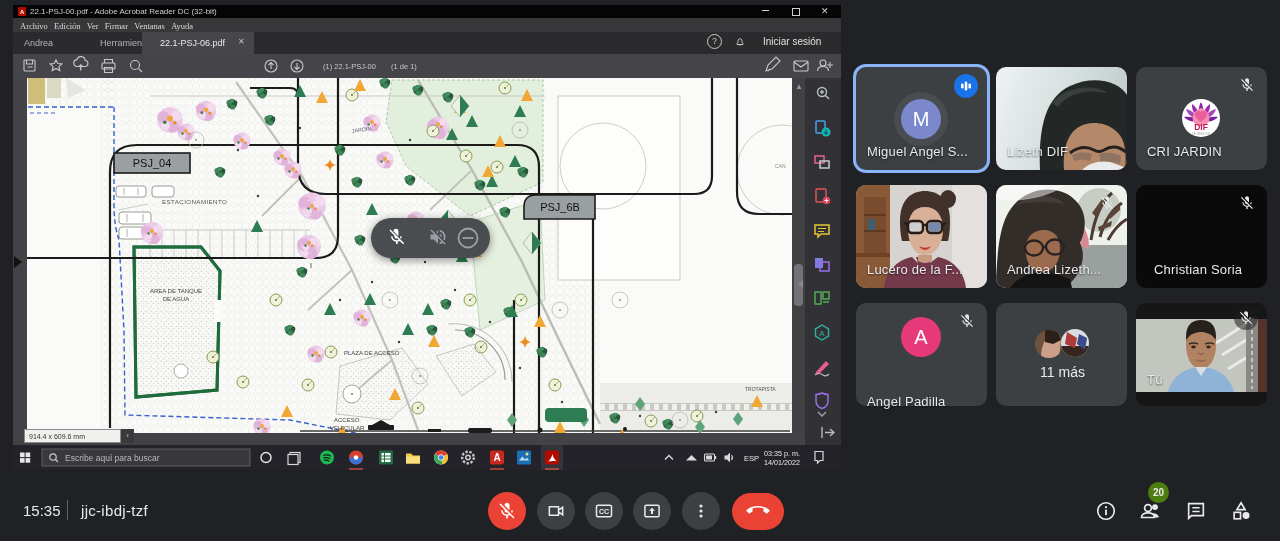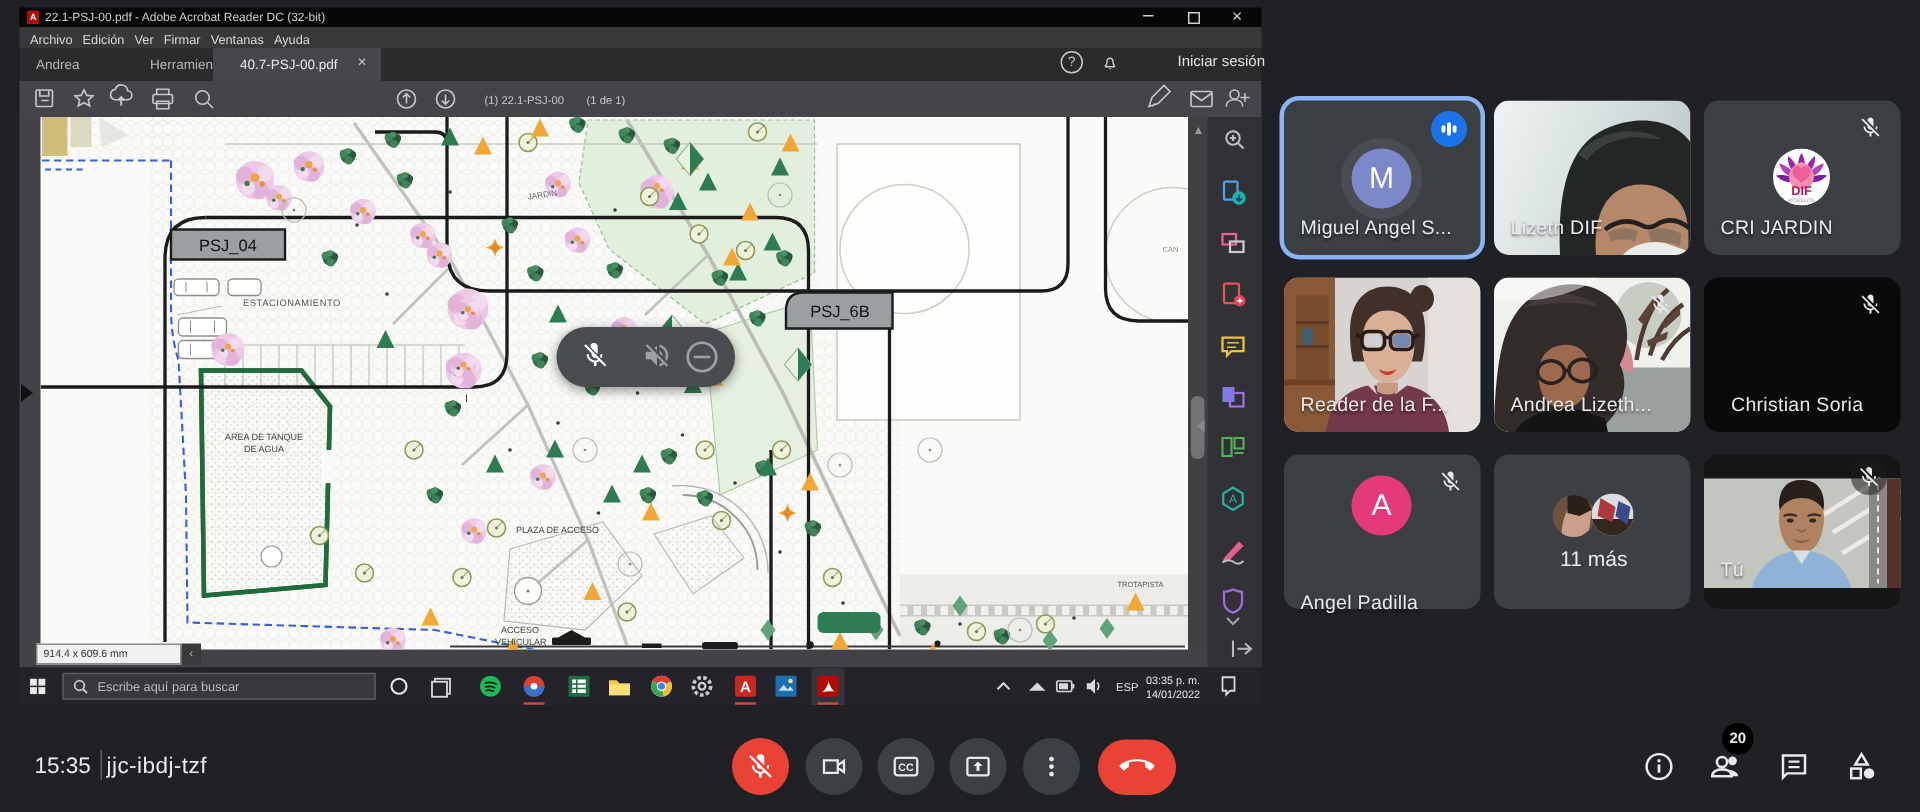--- a/index.html
+++ b/index.html
@@ -13,34 +13,34 @@
 
 <div class="abs" style="left:13px;top:5px;width:828px;height:13px;background:#050505;"></div>
 <div class="abs" style="left:18px;top:7px;width:8px;height:9px;background:#b30b00;border-radius:1px;"></div>
 <div class="abs" style="left:20px;top:9px;color:#fff;font-size:6px;font-weight:bold;">A</div>
 <div class="abs" style="left:30px;top:7px;color:#cfcfcf;font-size:8px;">22.1-PSJ-00.pdf - Adobe Acrobat Reader DC (32-bit)</div>
 <div class="abs" style="left:762px;top:10px;width:7px;height:1px;background:#cfcfcf;"></div>
 <div class="abs" style="left:792px;top:8px;width:6px;height:6px;border:1px solid #cfcfcf;"></div>
 <div class="abs" style="left:821px;top:6px;color:#cfcfcf;font-size:9px;">✕</div>
 
 <div class="abs" style="left:13px;top:18px;width:828px;height:14px;background:#38383b;"></div>
-<div class="abs" style="left:20px;top:21px;color:#d8d8d8;font-size:8.5px;word-spacing:1px;">Archivo &nbsp;Edición &nbsp;Ver &nbsp;Firmar &nbsp;Ventanas &nbsp;Ayuda</div>
+<div class="abs" style="left:20px;top:21px;color:#d8d8d8;font-size:8.5px;word-spacing:1px;font-family:Liberation Serif, serif;">Archivo &nbsp;Edición &nbsp;Ver &nbsp;Firmar &nbsp;Ventanas &nbsp;Ayuda</div>
 
 <div class="abs" style="left:13px;top:32px;width:828px;height:22px;background:#2b2b2e;"></div>
 <div class="abs" style="left:24px;top:38px;color:#b5b5b8;font-size:9px;">Andrea</div>
 <div class="abs" style="left:68px;top:38px;color:#b5b5b8;font-size:9px;padding-left:32px;">Herramientas</div>
 <div class="abs" style="left:142px;top:32px;width:112px;height:22px;background:#47474b;"></div>
-<div class="abs" style="left:160px;top:38px;color:#e8e8e8;font-size:9px;">40.7-PSJ-00.pdf</div>
+<div class="abs" style="left:160px;top:38px;color:#e8e8e8;font-size:9px;">22.1-PSJ-06.pdf</div>
 <div class="abs" style="left:238px;top:37px;color:#c5c5c5;font-size:8px;">✕</div>
 <div class="abs" style="left:707px;top:34px;width:13px;height:13px;border:1px solid #c9c9c9;border-radius:50%;color:#c9c9c9;font-size:9px;text-align:center;line-height:13px;">?</div>
 <svg class="abs" style="left:734px;top:35px;" width="12" height="13" viewBox="0 0 24 24">
     <path fill="none" stroke="#c9c9c9" stroke-width="2" d="M6 18 h12 v-1.5 c-1.5-1-2-2.5-2-5 c0-3-1.5-5-4-5 s-4 2-4 5 c0 2.5-.5 4-2 5 z"></path>
     <path fill="#c9c9c9" d="M10.5 20 a1.5 1.5 0 0 0 3 0 z"></path>
   </svg>
-<div class="abs" style="left:785px;top:36px;color:#e0e0e0;font-size:10px;">Iniciar sesión</div>
+<div class="abs" style="left:763px;top:36px;color:#e0e0e0;font-size:10px;">Iniciar sesión</div>
 
 <div class="abs" style="left:13px;top:54px;width:828px;height:24px;background:#454549;"></div>
 <svg class="abs" style="left:13px;top:54px;" width="828" height="24" viewBox="0 0 828 24">
   <g stroke="#c7c7c9" stroke-width="1.1" fill="none">
 
     <rect x="11" y="6" width="11" height="11" rx="1"></rect>
     <path d="M13.5 6v4h6v-4M14.5 13h5"></path>
 
     <path d="M43 6l1.9 3.6 4 .4-3 2.7.9 3.9-3.8-2.1-3.8 2.1.9-3.9-3-2.7 4-.4z"></path>
 
@@ -616,21 +616,21 @@
   <rect x="72.5" y="37.5" width="12" height="9" rx="3.5" fill="#5a7fb5" opacity=".8"></rect>
   <g fill="none" stroke="#241d1a" stroke-width="2.4">
     <rect x="52" y="36" width="15" height="12" rx="4"></rect>
     <rect x="71" y="36" width="15" height="12" rx="4"></rect>
     <path d="M67 40 h4 M52 40 l-4 -2 M86 40 l4 -2"></path>
   </g>
   <path d="M63 61 q6 3.5 12 0 q-2.5 4 -6 4 q-3.5 0 -6 -4z" fill="#c63a30"></path>
   <path d="M28 103 C30 84 44 74 56 72 L62 78 L60 72 L76 72 L74 78 L82 72 C94 74 108 84 110 103 Z" fill="#74394a"></path>
   <path d="M62 70 h14 v6 q-7 4 -14 0 z" fill="#c89a82"></path>
 </svg>
-<div class="abs nm" style="left:867px;top:262px;">Reader de la F...</div>
+<div class="abs nm" style="left:867px;top:262px;">Lucero de la F...</div>
 
 <svg class="abs" style="left:996px;top:185px;border-radius:10px;" width="131" height="103" viewBox="0 0 131 103">
   <rect width="131" height="103" fill="#eff1ec"></rect>
   <rect x="60" y="60" width="71" height="43" fill="#9aa09e"></rect>
   <circle cx="103" cy="25" r="22" fill="#c8cdc4"></circle>
   <g stroke="#4e3b33" stroke-width="3" fill="none">
     <path d="M95 55 C98 35 104 18 116 8"></path>
     <path d="M104 52 C108 38 115 25 126 18"></path>
     <path d="M112 55 C118 44 124 38 131 34"></path>
   </g>
@@ -724,21 +724,21 @@
 <svg class="abs" style="left:1238px;top:310px;" width="16" height="16" viewBox="0 0 24 24">
     <path fill="#e8eaed" d="M19 11h-1.7c0 .74-.16 1.43-.43 2.05l1.23 1.23c.56-.98.9-2.09.9-3.28zm-4.02.17c0-.06.02-.11.02-.17V5c0-1.66-1.34-3-3-3S9 3.34 9 5v.18l5.98 5.99zM4.27 3L3 4.27l6.01 6.01V11c0 1.66 1.33 3 2.99 3 .22 0 .44-.03.65-.08l1.66 1.66c-.71.33-1.5.52-2.31.52-2.76 0-5.3-2.1-5.3-5.1H5c0 3.41 2.72 6.23 6 6.72V21h2v-3.28c.91-.13 1.77-.45 2.54-.9L19.73 21 21 19.73 4.27 3z"></path>
   </svg>
 
 <svg class="abs" style="left:1239px;top:77px;" width="16" height="16" viewBox="0 0 24 24">
     <path fill="#e8eaed" d="M19 11h-1.7c0 .74-.16 1.43-.43 2.05l1.23 1.23c.56-.98.9-2.09.9-3.28zm-4.02.17c0-.06.02-.11.02-.17V5c0-1.66-1.34-3-3-3S9 3.34 9 5v.18l5.98 5.99zM4.27 3L3 4.27l6.01 6.01V11c0 1.66 1.33 3 2.99 3 .22 0 .44-.03.65-.08l1.66 1.66c-.71.33-1.5.52-2.31.52-2.76 0-5.3-2.1-5.3-5.1H5c0 3.41 2.72 6.23 6 6.72V21h2v-3.28c.91-.13 1.77-.45 2.54-.9L19.73 21 21 19.73 4.27 3z"></path>
   </svg>
 
 <div class="abs" style="left:23px;top:502px;color:#e8eaed;font-size:15px;font-weight:500;">15:35</div>
 <div class="abs" style="left:67px;top:500px;width:1px;height:20px;background:#5f6368;"></div>
-<div class="abs" style="left:71px;top:502px;color:#e8eaed;font-size:15px;font-weight:500;letter-spacing:.3px;text-align:right;">jjc-ibdj-tzf</div>
+<div class="abs" style="left:81px;top:502px;color:#e8eaed;font-size:15px;font-weight:500;letter-spacing:.3px;text-align:right;">jjc-ibdj-tzf</div>
 
 <div class="abs" style="left:488px;top:492px;width:38px;height:38px;border-radius:50%;background:#ea4335;"></div>
 <svg class="abs" style="left:497px;top:501px;" width="20" height="20" viewBox="0 0 24 24">
     <path fill="#fff" d="M19 11h-1.7c0 .74-.16 1.43-.43 2.05l1.23 1.23c.56-.98.9-2.09.9-3.28zm-4.02.17c0-.06.02-.11.02-.17V5c0-1.66-1.34-3-3-3S9 3.34 9 5v.18l5.98 5.99zM4.27 3L3 4.27l6.01 6.01V11c0 1.66 1.33 3 2.99 3 .22 0 .44-.03.65-.08l1.66 1.66c-.71.33-1.5.52-2.31.52-2.76 0-5.3-2.1-5.3-5.1H5c0 3.41 2.72 6.23 6 6.72V21h2v-3.28c.91-.13 1.77-.45 2.54-.9L19.73 21 21 19.73 4.27 3z"></path>
   </svg>
 
 <div class="abs" style="left:537px;top:492px;width:38px;height:38px;border-radius:50%;background:#3c4043;"></div>
 <svg class="abs" style="left:546px;top:501px;" width="20" height="20" viewBox="0 0 24 24">
     <path fill="none" stroke="#e8eaed" stroke-width="1.8" d="M4 7 h11 v10 H4 z M15 11 l5 -3.5 v9 l-5 -3.5"></path>
   </svg>
@@ -775,21 +775,21 @@
     <circle cx="12" cy="7.8" r="1.2" fill="#e8eaed"></circle>
 </svg>
 <svg class="abs" style="left:1139px;top:500px;" width="24" height="22" viewBox="0 0 24 22">
   <g fill="#e8eaed">
     <circle cx="9" cy="8" r="3.4" fill="none" stroke="#e8eaed" stroke-width="1.7"></circle>
     <path d="M2.5 17.5 c0-3 3-4.6 6.5-4.6 s6.5 1.6 6.5 4.6 z" fill="none" stroke="#e8eaed" stroke-width="1.7"></path>
     <circle cx="16" cy="7.2" r="2.9"></circle>
     <path d="M13 13.1 c3.8.2 6.8 1.8 6.8 4.4 h-4.3 c0-1.8-.9-3.4-2.5-4.4 z"></path>
   </g>
 </svg>
-<div class="abs" style="left:1148px;top:482px;width:21px;height:21px;border-radius:50%;background:#000000;color:#e8eaed;font-size:10px;font-weight:bold;text-align:center;line-height:21px;">20</div>
+<div class="abs" style="left:1148px;top:482px;width:21px;height:21px;border-radius:50%;background:#4d7c0f;color:#e8eaed;font-size:10px;font-weight:bold;text-align:center;line-height:21px;">20</div>
 <svg class="abs" style="left:1185px;top:500px;" width="22" height="22" viewBox="0 0 24 24">
   <path d="M4 4 h16 v13 h-13 l-3 3 z" fill="none" stroke="#e8eaed" stroke-width="1.8"></path>
   <path d="M8 8.5 h8 M8 12.5 h8" stroke="#e8eaed" stroke-width="1.6"></path>
 </svg>
 <svg class="abs" style="left:1230px;top:500px;" width="22" height="22" viewBox="0 0 24 24">
   <path d="M12 3 l4.5 7.5 h-9 z" fill="none" stroke="#e8eaed" stroke-width="1.8"></path>
   <rect x="4.5" y="13.5" width="7" height="7" fill="none" stroke="#e8eaed" stroke-width="1.8"></rect>
   <circle cx="17.5" cy="17" r="3.8" fill="#e8eaed"></circle>
 </svg>
 

